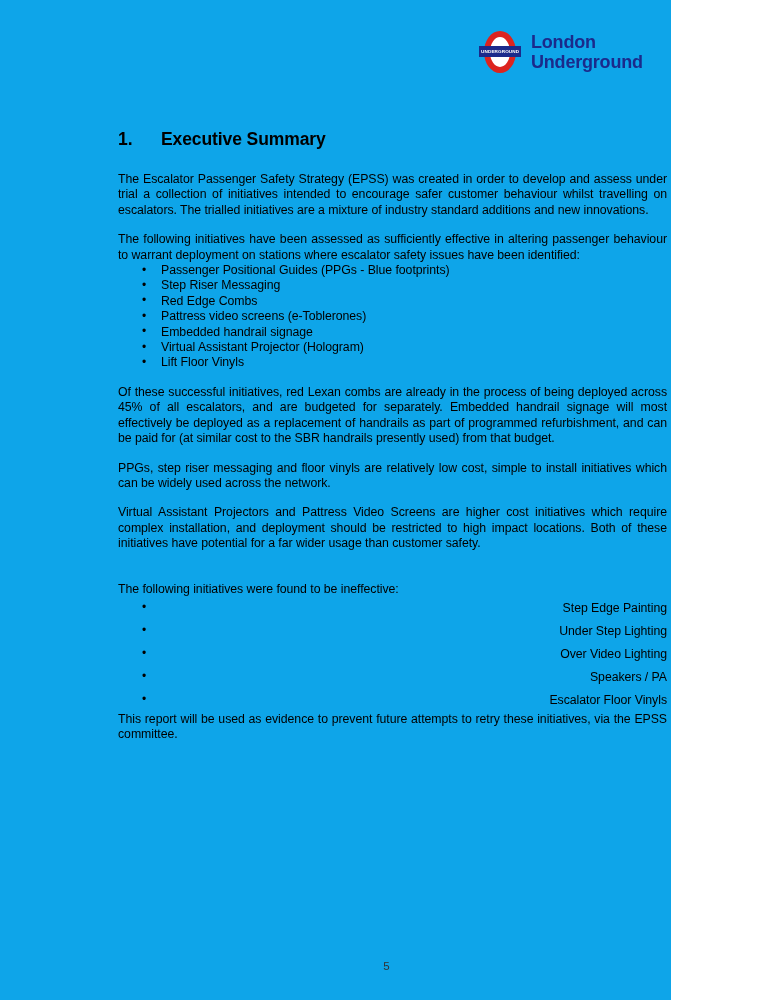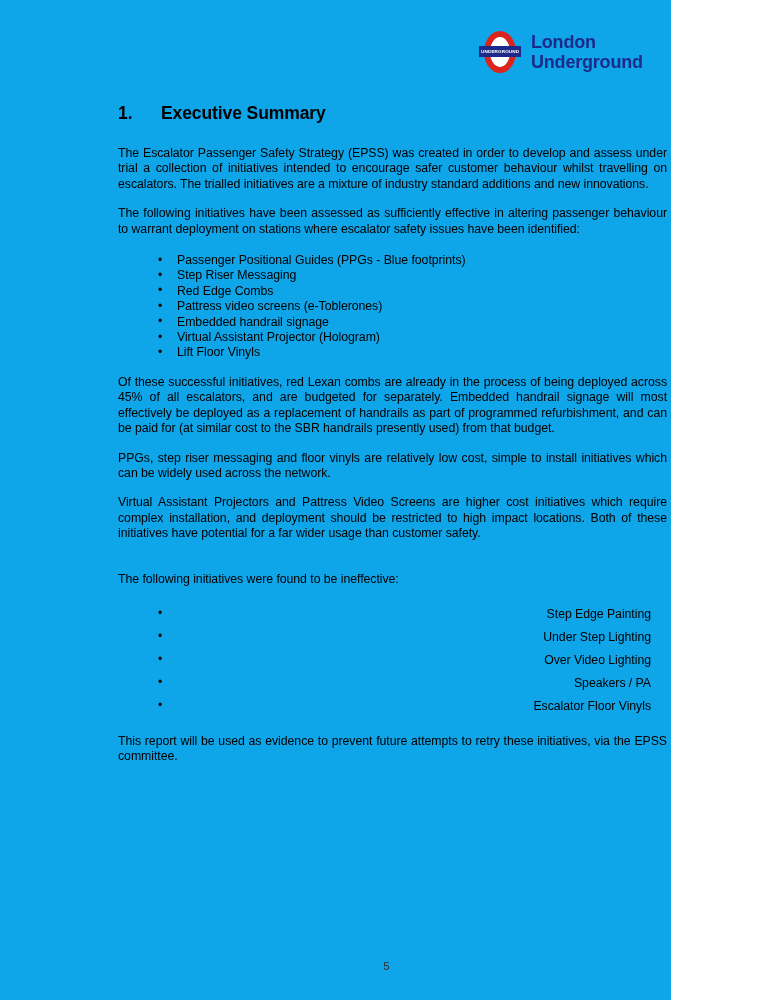--- a/index.html
+++ b/index.html
@@ -80,21 +80,21 @@
     font-size: 18px;
     line-height: 20px;
     letter-spacing: -0.2px;
     font-family: "Liberation Sans", sans-serif;
   }
 
   
   .content {
     position: absolute;
     left: 118px;
-    top: 102px;
+    top: 128px;
     width: 549px;
   }
   h1.doc-heading {
     font-size: 17.5px;
     font-weight: bold;
     margin: 0 0 22px 0;
     line-height: 22px;
     letter-spacing: -0.1px;
     font-family: "Liberation Sans", sans-serif;
   }
@@ -106,21 +106,21 @@
     font-size: 12.3px;
     line-height: 15.4px;
     text-align: justify;
     margin: 0 0 14px 0;
     letter-spacing: -0.05px;
   }
   p.para.tight { margin-bottom: 0; }
 
   ul.blist {
     list-style: none;
-    margin: 16px;
+    margin: 0;
     padding: 0;
   }
   ul.blist li {
     position: relative;
     font-size: 12.3px;
     line-height: 15.4px;
     padding-left: 43px;
     letter-spacing: -0.05px;
   }
   ul.blist li::before {

